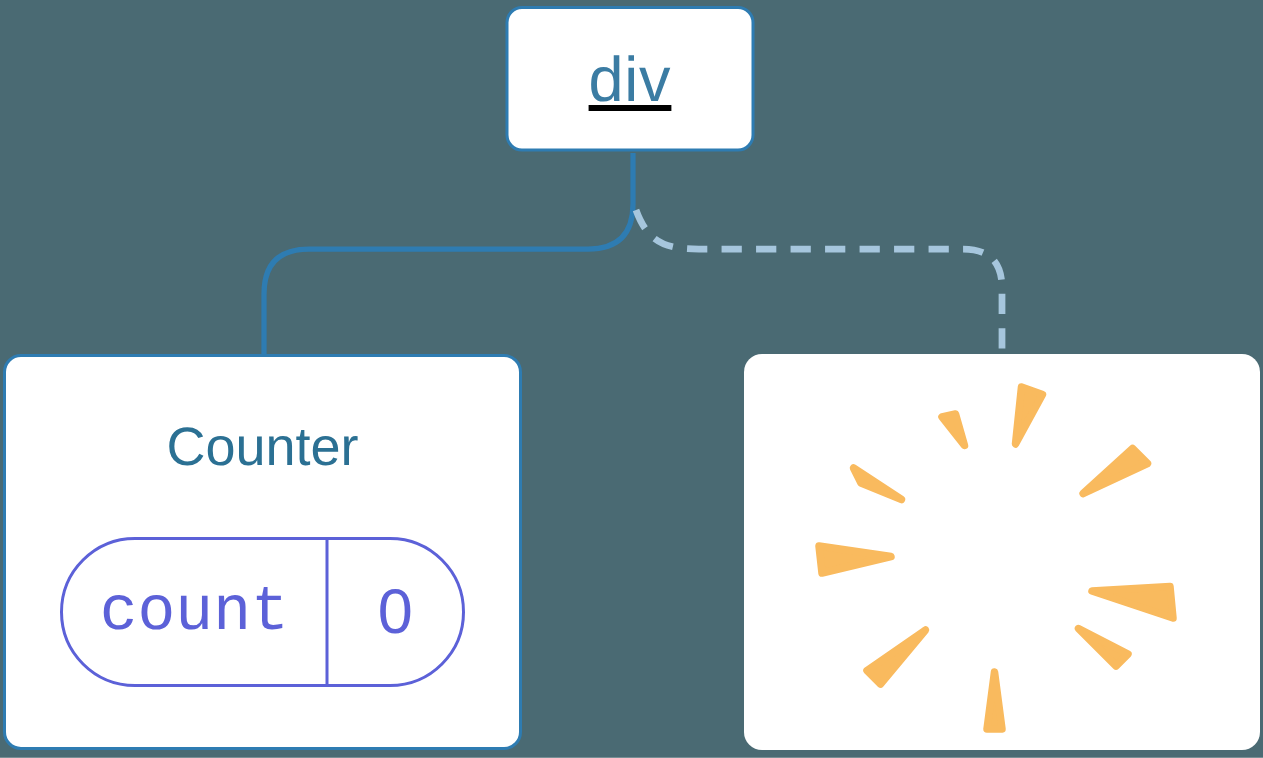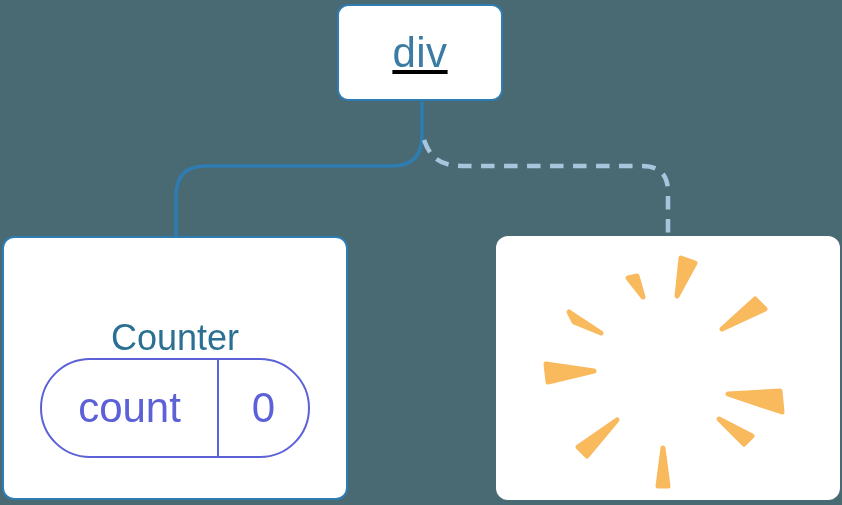--- a/index.html
+++ b/index.html
@@ -60,21 +60,20 @@
   }
   .card-title {
     position: absolute;
     left: 0; right: 0;
     top: 42px;
     text-align: center;
     font-size: 36px;
     font-weight: 500;
     line-height: 1;
     color: var(--counter-title, #2b7093);
-    margin-top: 40px;
   }
   
   .state-pill {
     position: absolute;
     left: 36px; top: 120px;
     width: 270px; height: 100px;
     box-sizing: border-box;
     border: 2.5px solid var(--indigo, #5c61d8);
     border-radius: 50px;
     display: flex;
@@ -82,20 +81,21 @@
     font-size: 42px;
     background: var(--card-bg, #ffffff);
   }
   .pill-key {
     width: 177px;
     box-sizing: border-box;
     border-right: 2.5px solid var(--indigo, #5c61d8);
     display: flex;
     align-items: center;
     justify-content: center;
+    font-family: Liberation Mono, monospace;
   }
   .pill-value {
     flex: 1;
     display: flex;
     align-items: center;
     justify-content: center;
   }
   
   .edge-solid {
     fill: none;

